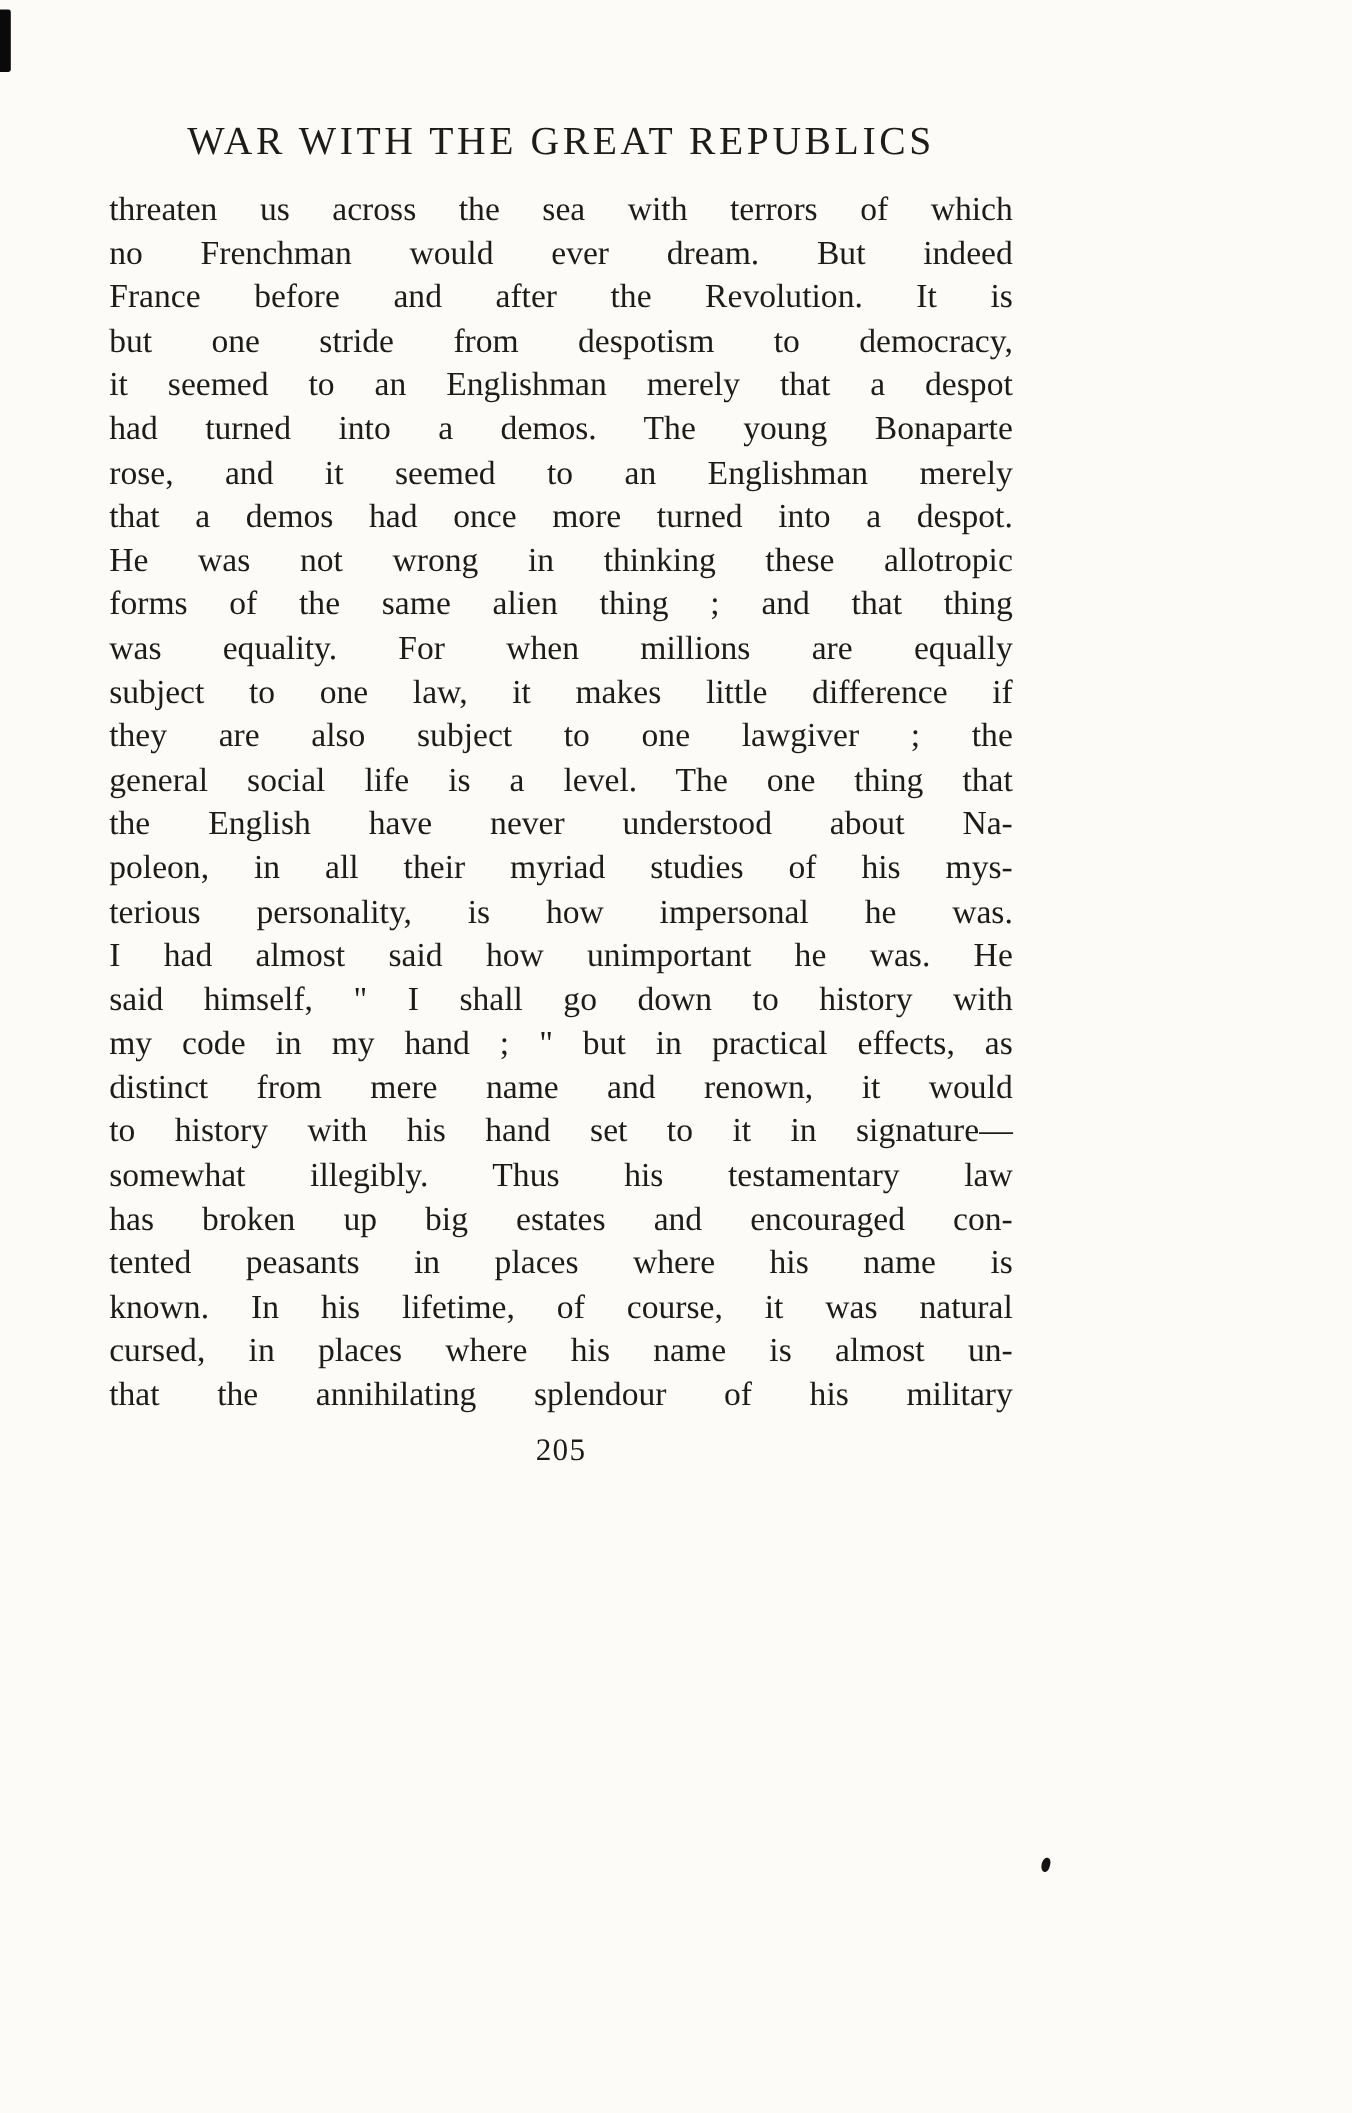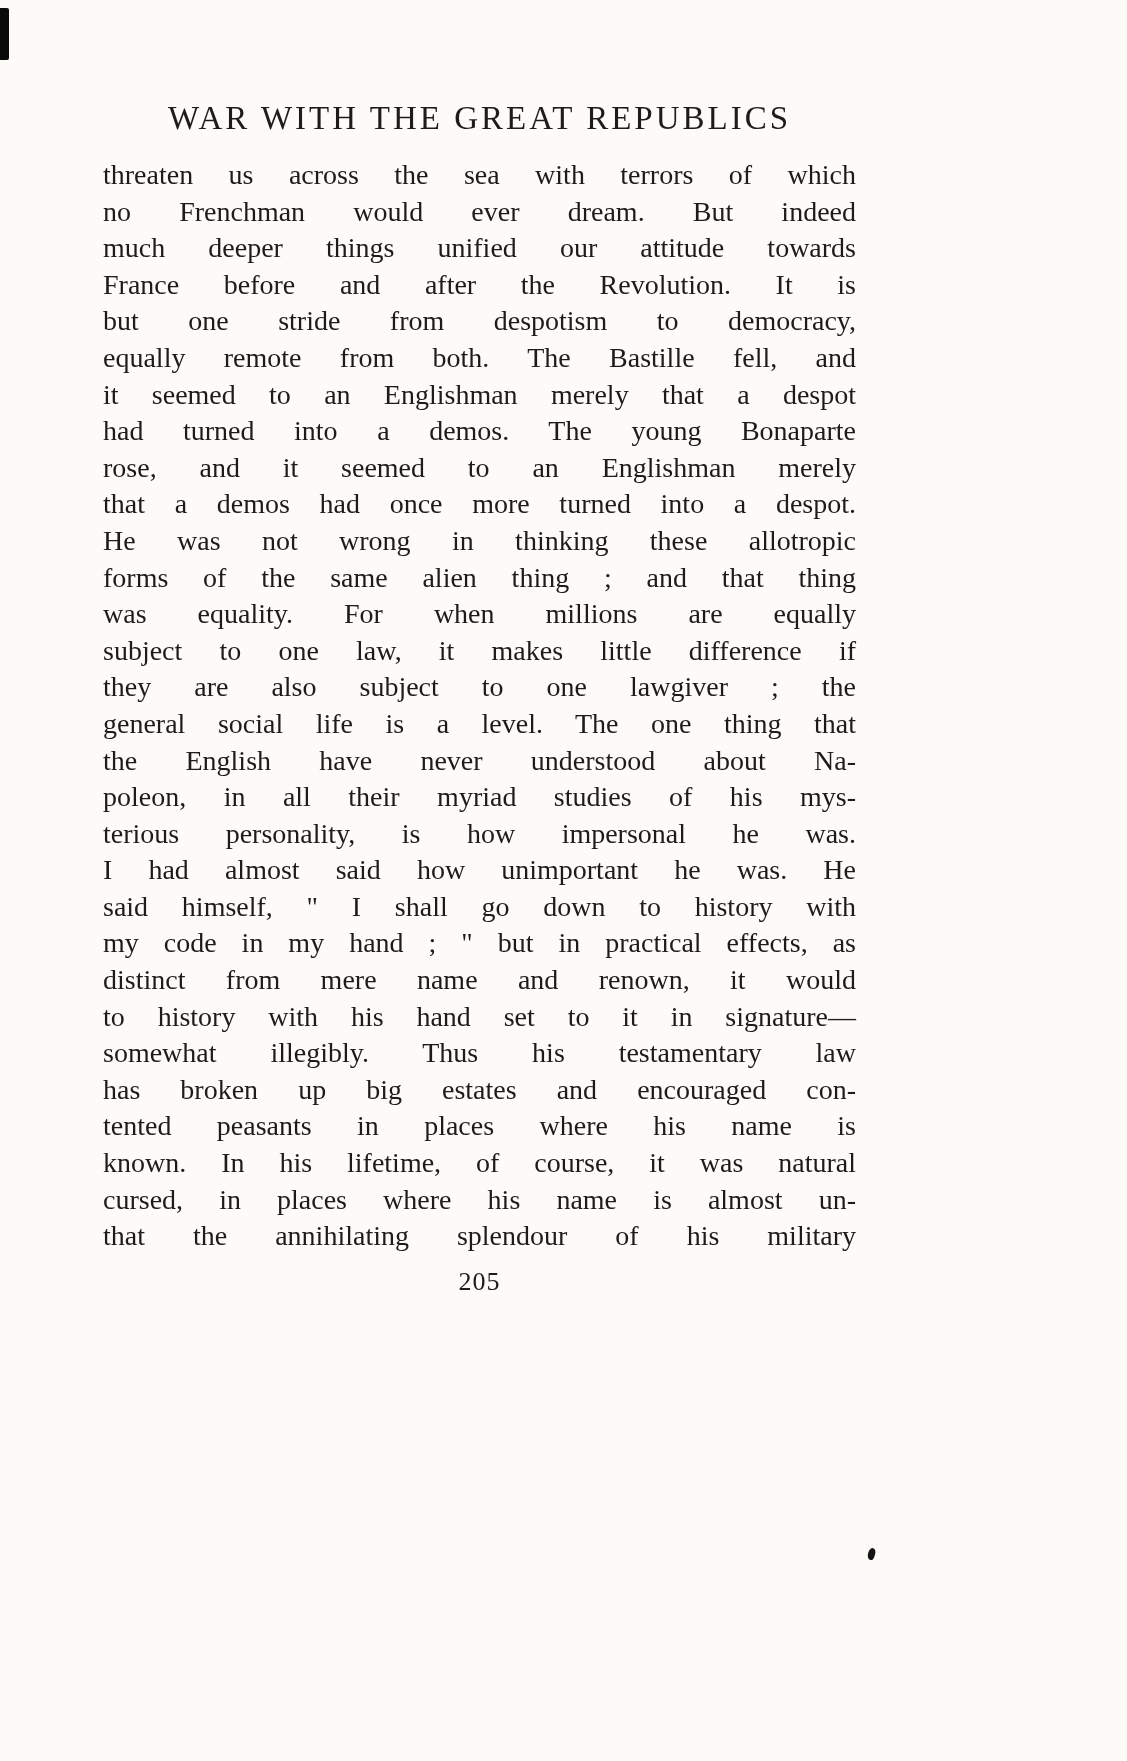--- a/index.html
+++ b/index.html
@@ -12,21 +12,21 @@
     width: 1127px;
     height: 1761px;
     margin: 0 auto;
     background: #fcfbf7;
     font-family: "Liberation Serif", "DejaVu Serif", serif;
     color: #1d1c1a;
     overflow: hidden;
   }
   .text-column {
     position: absolute;
-    left: 103px;
+    left: 91px;
     top: 100px;
     width: 753px;
   }
   .page-header {
     font-size: 33px;
     font-weight: 400;
     letter-spacing: 3px;
     text-align: center;
     margin: 0 0 20px 0;
     white-space: nowrap;
@@ -76,24 +76,22 @@
 <div class="page">
 
   <div class="artifact-top-left"></div>
 
   <div class="text-column">
     <h1 class="page-header">WAR WITH THE GREAT REPUBLICS</h1>
 
     <div class="body-text">
       <div class="text-line">threaten us across the sea with terrors of which</div>
       <div class="text-line">no Frenchman would ever dream.  But indeed</div>
-      <div class="text-line">much deeper things unified our attitude towards</div>
       <div class="text-line">France before and after the Revolution.  It is</div>
       <div class="text-line">but one stride from despotism to democracy,</div>
-      <div class="text-line">equally remote from both.  The Bastille fell, and</div>
       <div class="text-line">it seemed to an Englishman merely that a despot</div>
       <div class="text-line">had turned into a demos.  The young Bonaparte</div>
       <div class="text-line">rose, and it seemed to an Englishman merely</div>
       <div class="text-line">that a demos had once more turned into a despot.</div>
       <div class="text-line">He was not wrong in thinking these allotropic</div>
       <div class="text-line">forms of the same alien thing ; and that thing</div>
       <div class="text-line">was equality.  For when millions are equally</div>
       <div class="text-line">subject to one law, it makes little difference if</div>
       <div class="text-line">they are also subject to one lawgiver ; the</div>
       <div class="text-line">general social life is a level.  The one thing that</div>

